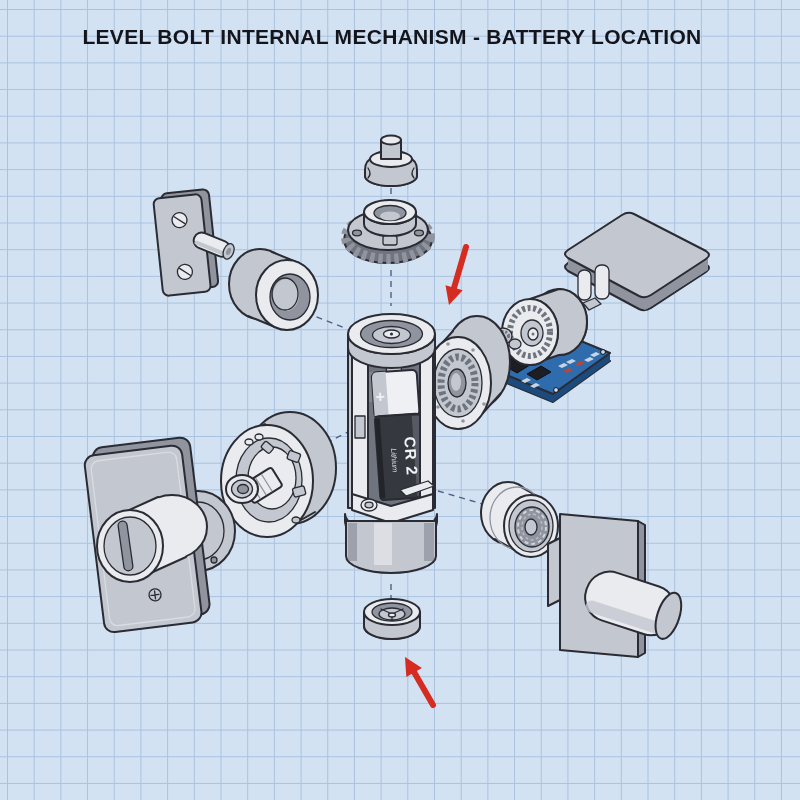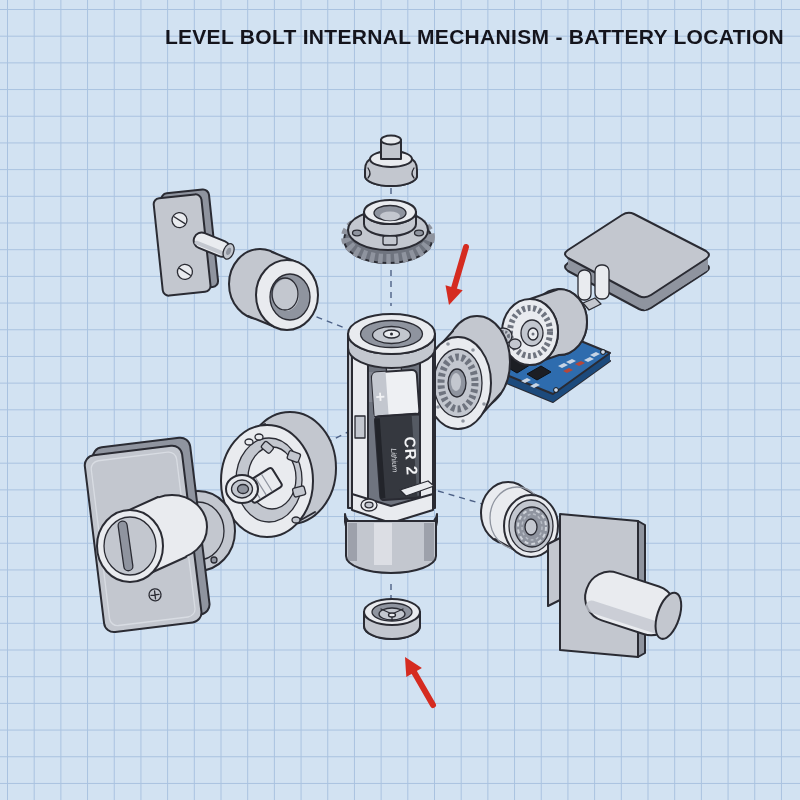--- a/index.html
+++ b/index.html
@@ -14,21 +14,21 @@
   .canvas{
     position:relative;width:800px;height:800px;overflow:hidden;
     background-color:var(--background);
     background-image:
       linear-gradient(var(--grid_line) 1px, transparent 1px),
       linear-gradient(90deg, var(--grid_line) 1px, transparent 1px);
     background-size:26.7px 26.7px;
     background-position:7px 9px;
   }
   .title{
-    position:absolute;top:25px;left:0;right:16px;text-align:right;
+    position:absolute;top:25px;left:0;right:16px;text-align:center;
     font-family:"Liberation Sans",sans-serif;font-weight:700;font-size:21px;
     letter-spacing:.3px;color:var(--title_text);
   }
   svg{position:absolute;left:0;top:0}
   .ol{stroke:var(--outline);stroke-width:2;stroke-linejoin:round;stroke-linecap:round}
   .t1{stroke-width:1.3}
   .ml{fill:var(--metal_light)}
   .mm{fill:var(--metal_mid)}
   .md{fill:var(--metal_dark)}
   .msh{fill:var(--metal_shadow)}

